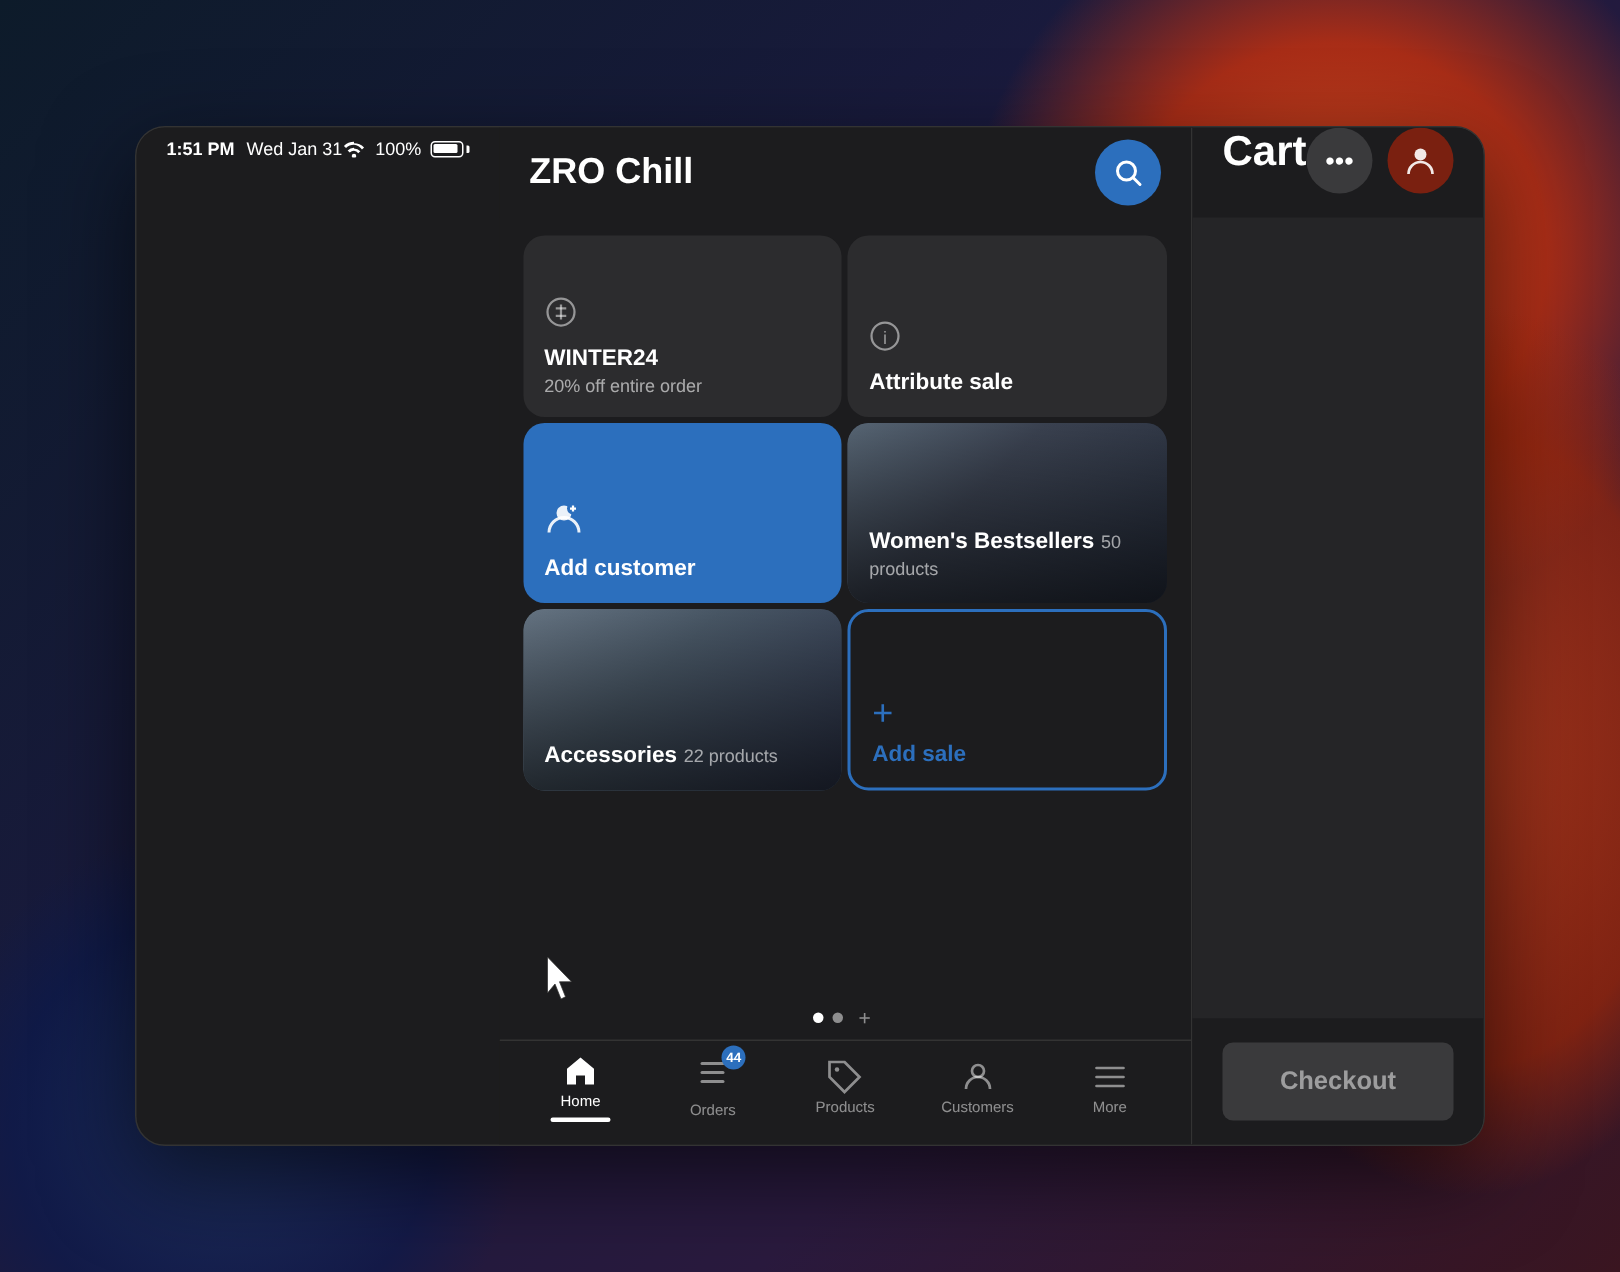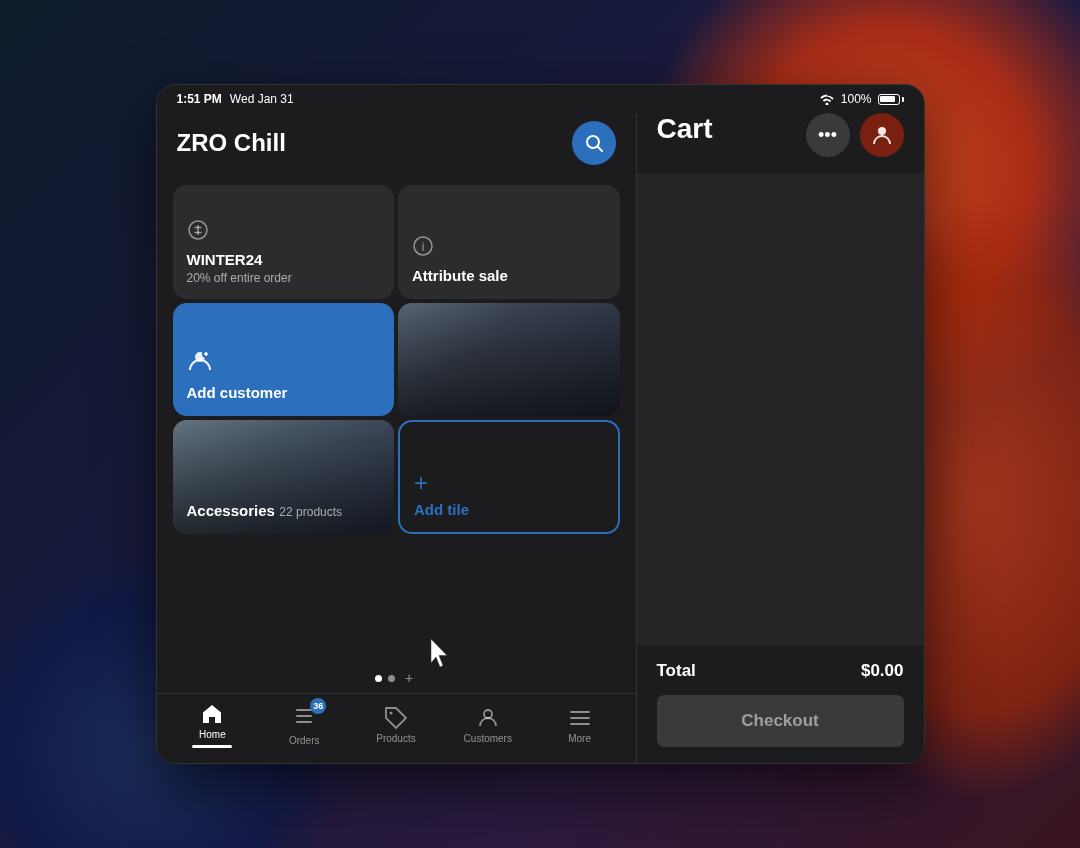--- a/index.html
+++ b/index.html
@@ -51,28 +51,27 @@
       bottom: -100px;
       left: -50px;
       width: 400px;
       height: 400px;
       border-radius: 50%;
       background: radial-gradient(circle, #1a3a6e 0%, #0a1a4e 50%, transparent 70%);
       opacity: 0.6;
     }
 
     .ipad-frame {
-      width: 769px;
+      width: 900px;
       height: 680px;
       background: #1c1c1e;
       border-radius: 20px;
       position: relative;
       overflow: hidden;
       display: flex;
-      flex-direction: column;
       border: 1px solid #333;
       box-shadow: 0 20px 60px rgba(0,0,0,0.6);
     }
 
     
     .status-bar {
       height: 28px;
       background: #1c1c1e;
       display: flex;
       align-items: center;
@@ -561,35 +560,39 @@
                 <circle cx="19" cy="6" r="4" fill="#2c6fbd"></circle>
                 <line x1="19" y1="4" x2="19" y2="8" stroke="white" stroke-width="1.5"></line>
                 <line x1="17" y1="6" x2="21" y2="6" stroke="white" stroke-width="1.5"></line>
               </svg>
             </div>
             <span class="tile-title">Add customer</span>
           </div>
 
           <div class="tile tile-womens">
             <div class="tile-img-overlay"></div>
+            <div class="tile-text-above">
+              <span class="tile-title">Women's Bestsellers</span>
+              <span class="tile-subtitle">50 products</span>
+            </div>
           </div>
 
           <div class="tile tile-accessories">
             <div class="tile-img-overlay"></div>
             <div class="tile-text-above">
               <span class="tile-title">Accessories</span>
               <span class="tile-subtitle">22 products</span>
             </div>
           </div>
 
 
 
           <div class="tile tile-outline">
             <span class="tile-plus">+</span>
-            <span class="tile-add-title">Add tile</span>
+            <span class="tile-add-title">Add sale</span>
           </div>
 
         </div>
 
         <div class="pagination-bar">
           <div class="dot dot-active"></div>
           <div class="dot"></div>
           <div class="dot-add">+</div>
         </div>
 
@@ -604,21 +607,21 @@
           </div>
 
           <div class="nav-item">
             <div class="nav-badge">
               <svg width="24" height="24" viewBox="0 0 24 24" fill="none">
                 <rect x="4" y="5" width="16" height="2" rx="1" fill="rgba(255,255,255,0.5)"></rect>
                 <rect x="4" y="11" width="16" height="2" rx="1" fill="rgba(255,255,255,0.5)"></rect>
                 <rect x="4" y="17" width="16" height="2" rx="1" fill="rgba(255,255,255,0.5)"></rect>
                 <line x1="19" y1="4" x2="22" y2="4" stroke="rgba(255,255,255,0.5)"></line>
               </svg>
-              <div class="badge">36</div>
+              <div class="badge">44</div>
             </div>
             <span class="nav-label">Orders</span>
           </div>
 
           <div class="nav-item">
             <svg width="24" height="24" viewBox="0 0 24 24" fill="none">
               <path d="M12 2L22 12l-10 10L2 12V2h10z" stroke="rgba(255,255,255,0.5)" stroke-width="1.8" fill="none"></path>
               <circle cx="7" cy="7" r="1.5" fill="rgba(255,255,255,0.5)"></circle>
             </svg>
             <span class="nav-label">Products</span>
@@ -656,24 +659,20 @@
                 <circle cx="11" cy="7" r="4" fill="white" opacity="0.9"></circle>
                 <path d="M3 20c0-4.418 3.582-8 8-8s8 3.582 8 8" stroke="white" stroke-width="1.8" opacity="0.9"></path>
               </svg>
             </button>
           </div>
         </div>
 
         <div class="cart-empty"></div>
 
         <div class="cart-footer">
-          <div class="cart-total-row">
-            <span class="cart-total-label">Total</span>
-            <span class="cart-total-value">$0.00</span>
-          </div>
           <button class="checkout-btn">
             <span>Checkout</span>
           </button>
         </div>
       </div>
 
     </div>
 
     <div class="cursor">
       <svg width="24" height="32" viewBox="0 0 24 32" fill="none">

